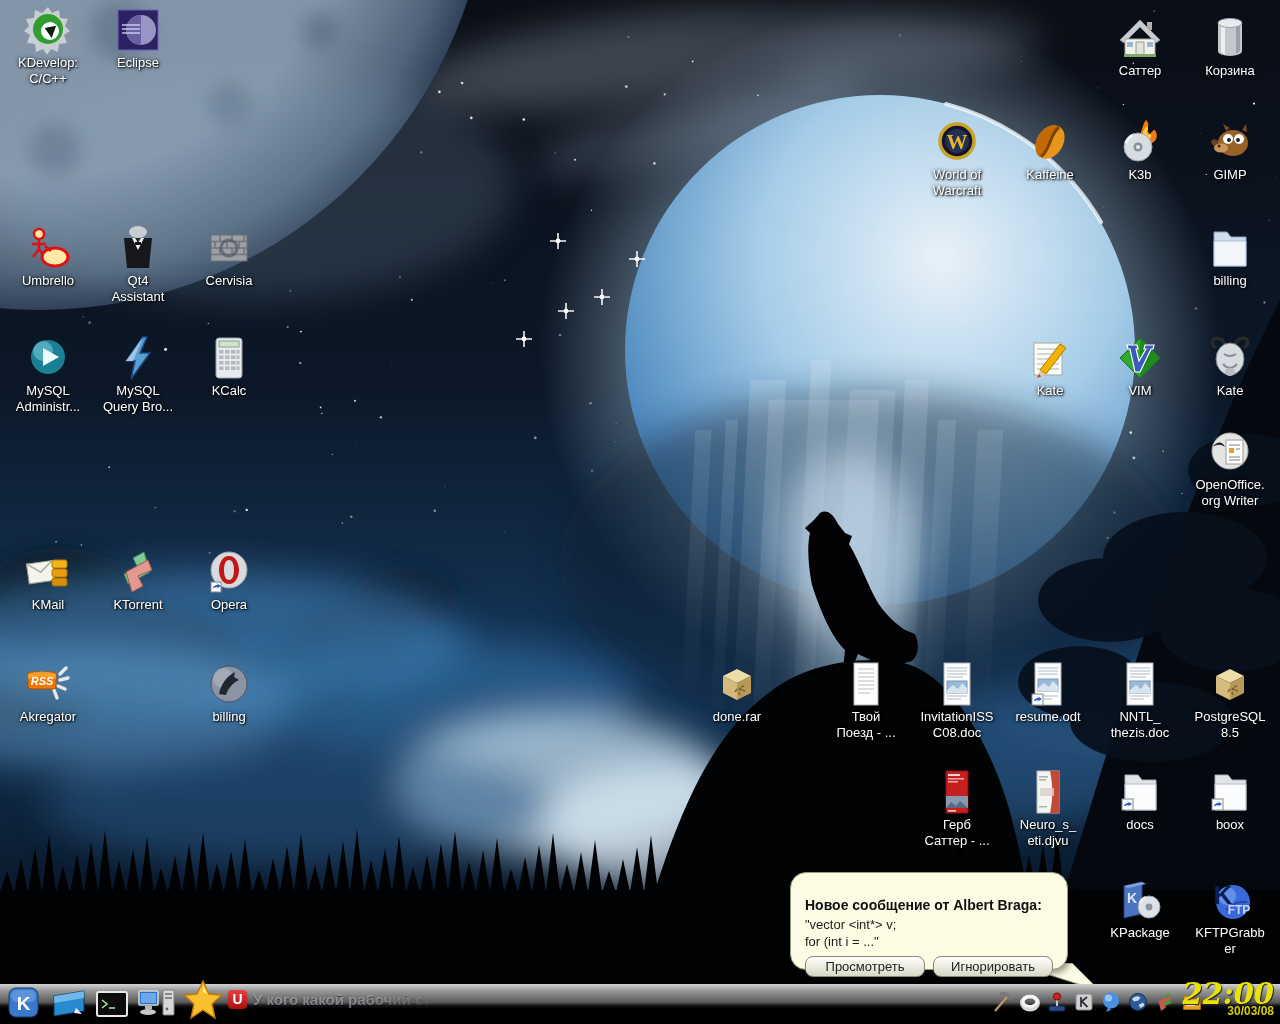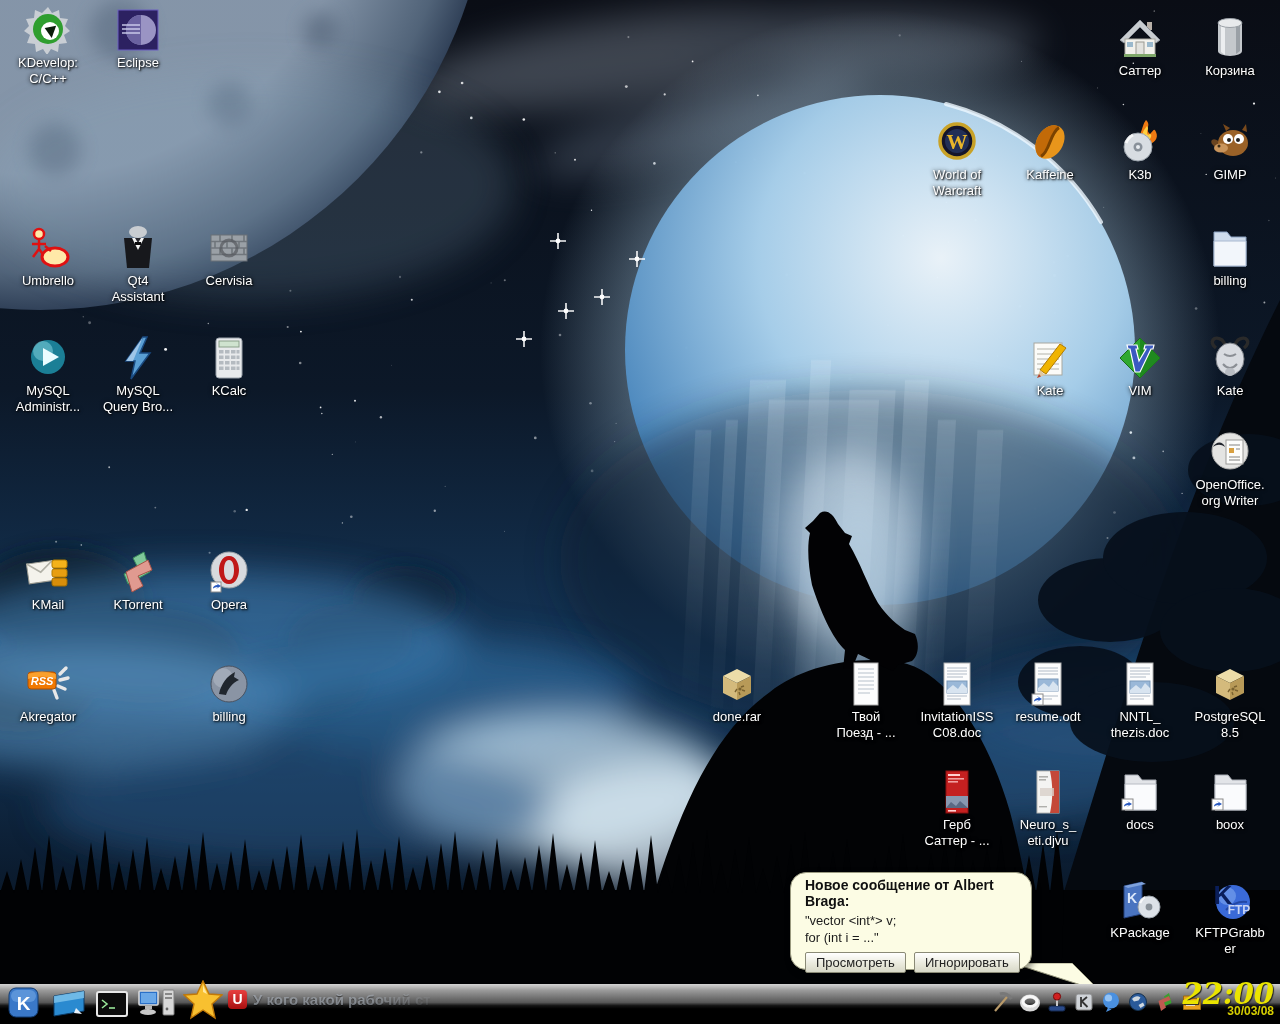--- a/index.html
+++ b/index.html
@@ -6,29 +6,29 @@
   .screen{position:relative;width:1280px;height:1024px;overflow:hidden;
           font-family:"Liberation Sans",sans-serif;}
   #wallpaper{position:absolute;left:0;top:0;z-index:0;}
   
   .dicon{position:absolute;width:92px;text-align:center;z-index:2;cursor:default;}
   .dicon .ic{width:48px;height:48px;margin:0 auto;}
   .dicon .ic svg{width:48px;height:48px;display:block;margin:0 auto;}
   .dicon .lbl{margin-top:1px;font-size:13px;line-height:16px;color:#fff;
       white-space:pre-line;text-shadow:1px 1px 2px #000,0 0 4px rgba(0,0,0,.9);}
   
-  .popup{position:absolute;left:790px;top:872px;width:242px;height:98px;z-index:5;
+  .popup{position:absolute;left:790px;top:872px;width:278px;height:98px;z-index:5;
       background:#fcfce4;border:1px solid #99997f;border-radius:16px;
-      box-shadow:2px 3px 7px rgba(0,0,0,.45);padding:4px 14px;box-sizing:border-box;}
+      box-shadow:2px 3px 7px rgba(0,0,0,.45);padding:24px 14px;box-sizing:border-box;}
   .popup-title{font-weight:bold;font-size:14px;color:#101010;margin-bottom:3px;}
   .popup-line{font-size:13px;color:#1c1c1c;line-height:17px;}
   .popup-btns{margin-top:6px;display:flex;gap:8px;}
   .pbtn{flex:1;font-family:"Liberation Sans",sans-serif;font-size:13px;color:#222;
       padding:2px 10px;background:linear-gradient(#ffffff,#e8e8da 60%,#d8d8c8);
-      border:1px solid #8a8a76;border-radius:2px;}
+      border:1px solid #8a8a76;border-radius:8px;}
   .popup-tail{position:absolute;left:1010px;top:963px;z-index:4;}
   
   .panel{position:absolute;left:0;top:984px;width:1280px;height:40px;z-index:6;
       background:linear-gradient(#d4d4d4,#9a9a9a 16%,#585858 46%,#151515 54%,#000 62%,#000);}
   .pbicon{position:absolute;top:3px;}
   .task{position:absolute;left:228px;top:6px;display:flex;align-items:center;gap:6px;}
   .task-u{width:19px;height:19px;border-radius:4px;background:linear-gradient(#e84040,#a80f0f);
       color:#fff;font-weight:bold;font-size:14px;line-height:19px;text-align:center;
       box-shadow:0 1px 1px rgba(0,0,0,.6);}
   .task-label{font-size:15px;font-weight:bold;color:#aab2bc;opacity:.55;

